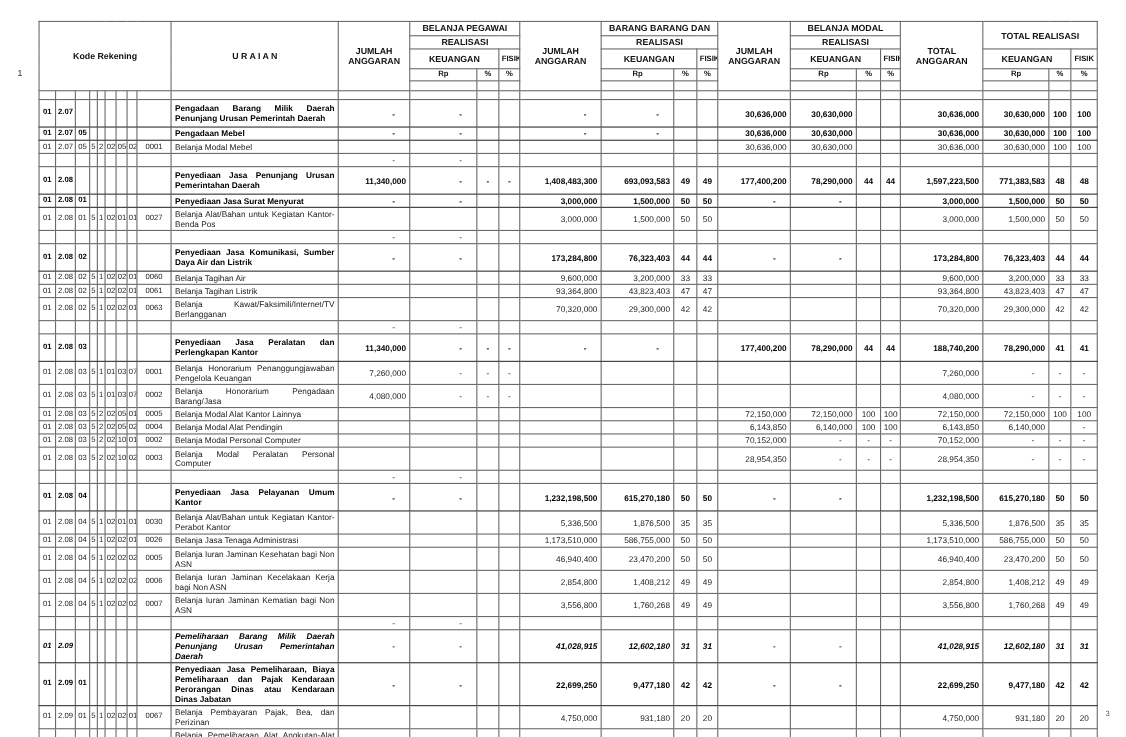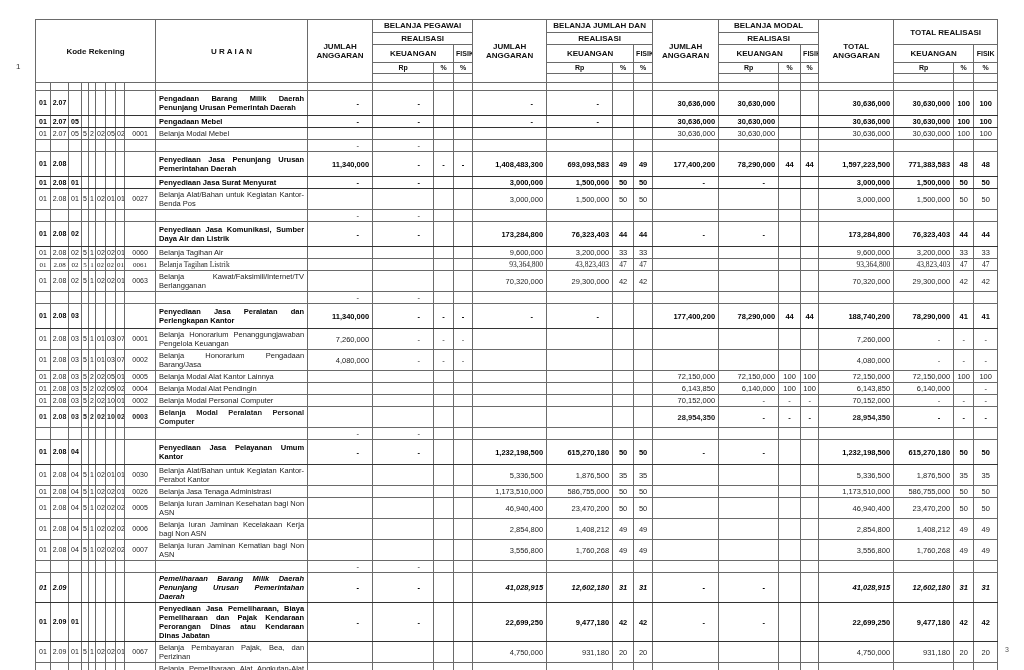--- a/index.html
+++ b/index.html
@@ -56,21 +56,21 @@
         <col style="width:20px">
         <col style="width:24px">
     </colgroup>
     <thead>
       <tr style="height:13px">
         <th colspan="9" rowspan="5">Kode Rekening</th>
         <th rowspan="5">U R A I A N</th>
         <th rowspan="5">JUMLAH ANGGARAN</th>
         <th colspan="3">BELANJA PEGAWAI</th>
         <th rowspan="5">JUMLAH ANGGARAN</th>
-        <th colspan="3">BELANJA JUMLAH DAN</th>
+        <th colspan="3">BARANG BARANG DAN</th>
         <th rowspan="5">JUMLAH ANGGARAN</th>
         <th colspan="3">BELANJA MODAL</th>
         <th rowspan="5">TOTAL ANGGARAN</th>
         <th colspan="3" rowspan="2">TOTAL REALISASI</th>
       </tr>
       <tr style="height:8px">
         <th colspan="3">REALISASI</th>
         <th colspan="3">REALISASI</th>
         <th colspan="3">REALISASI</th>
       </tr>
@@ -415,21 +415,21 @@
           <td class="pct">33</td>
           <td class="num"></td>
           <td class="num"></td>
           <td class="pct"></td>
           <td class="pct"></td>
           <td class="num">9,600,000</td>
           <td class="num">3,200,000</td>
           <td class="pct">33</td>
           <td class="pct">33</td>
         </tr>
-        <tr style="height: 9px; font-family: Liberation Serif, serif;">
+        <tr style="height: 9px;">
           <td class="kode">01</td>
           <td class="kode">2.08</td>
           <td class="kode">02</td>
           <td class="kode">5</td>
           <td class="kode">1</td>
           <td class="kode">02</td>
           <td class="kode">02</td>
           <td class="kode">01</td>
           <td class="kode">0061</td>
           <td class="uraian">Belanja Tagihan Listrik</td>
@@ -667,21 +667,21 @@
           <td class="pct"></td>
           <td class="num">70,152,000</td>
           <td class="num dash">-</td>
           <td class="pct">-</td>
           <td class="pct">-</td>
           <td class="num">70,152,000</td>
           <td class="num dash">-</td>
           <td class="pct">-</td>
           <td class="pct">-</td>
         </tr>
-        <tr style="height: 17px; font-weight: bold;">
+        <tr style="height: 17px;">
           <td class="kode">01</td>
           <td class="kode">2.08</td>
           <td class="kode">03</td>
           <td class="kode">5</td>
           <td class="kode">2</td>
           <td class="kode">02</td>
           <td class="kode">10</td>
           <td class="kode">02</td>
           <td class="kode">0003</td>
           <td class="uraian">Belanja Modal Peralatan Personal Computer</td>

